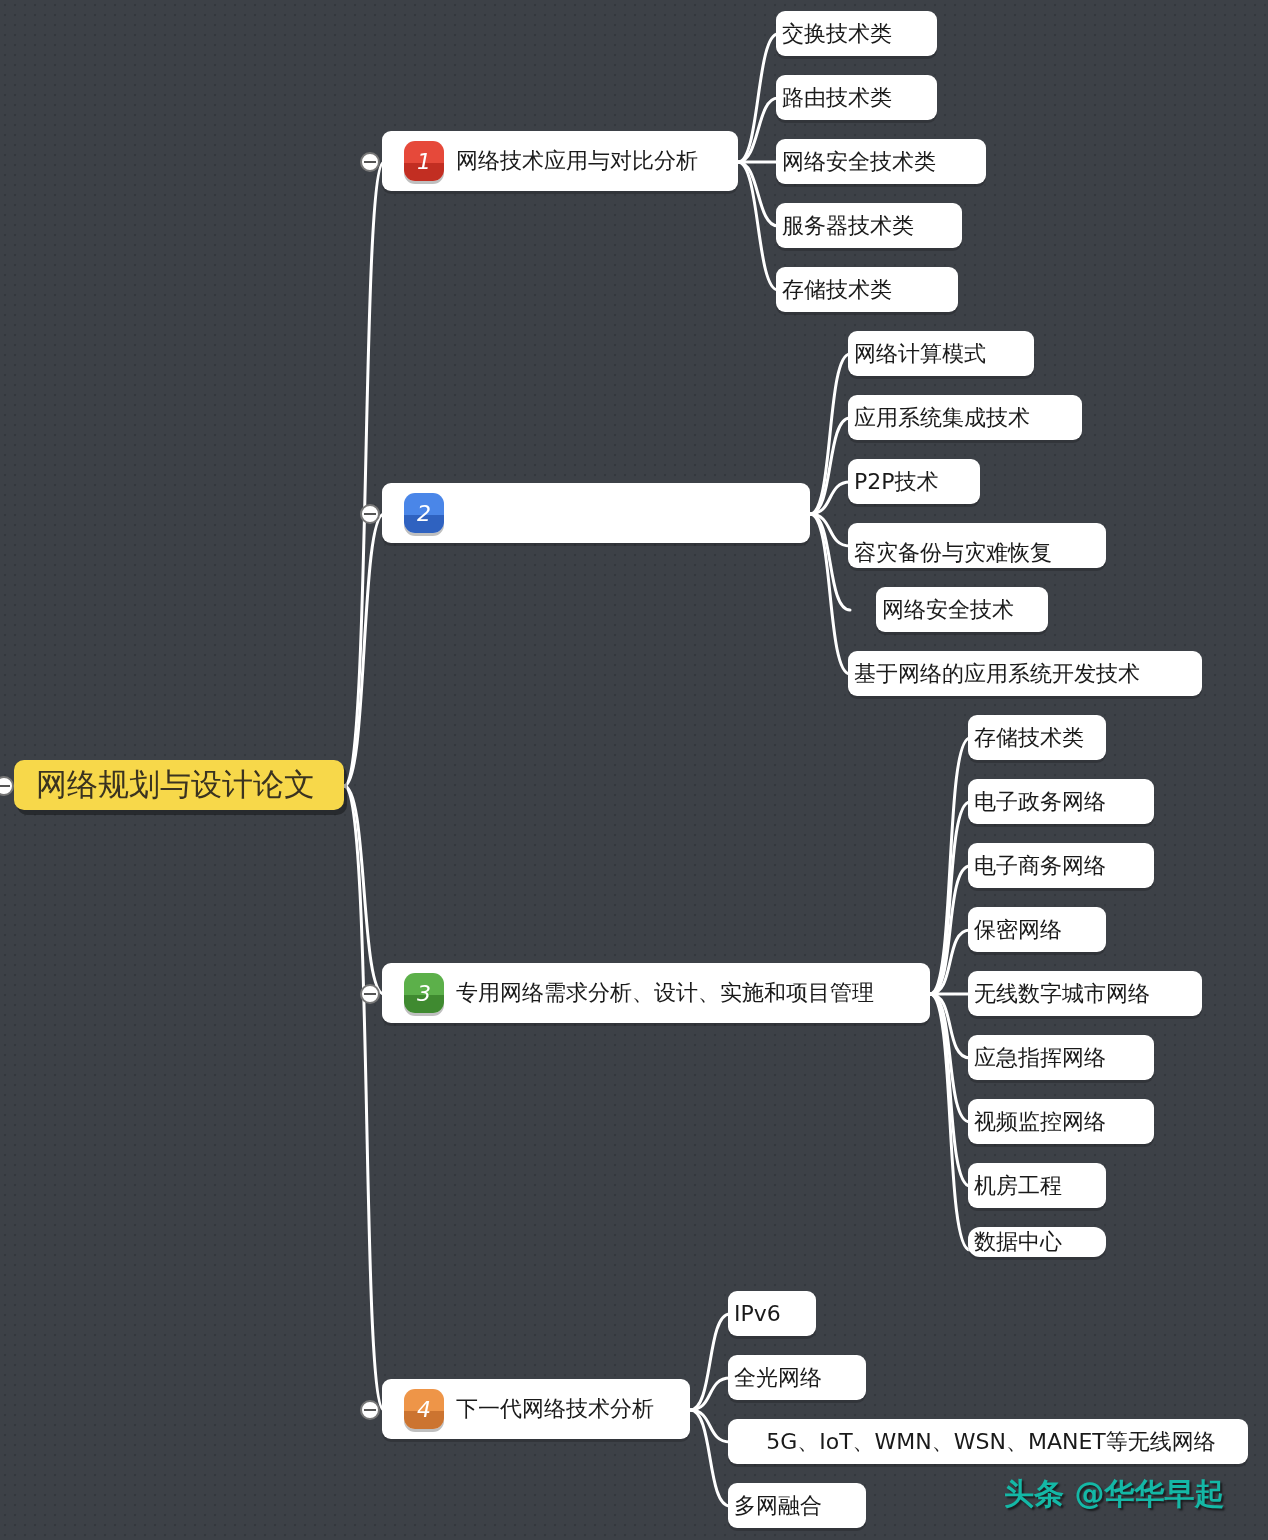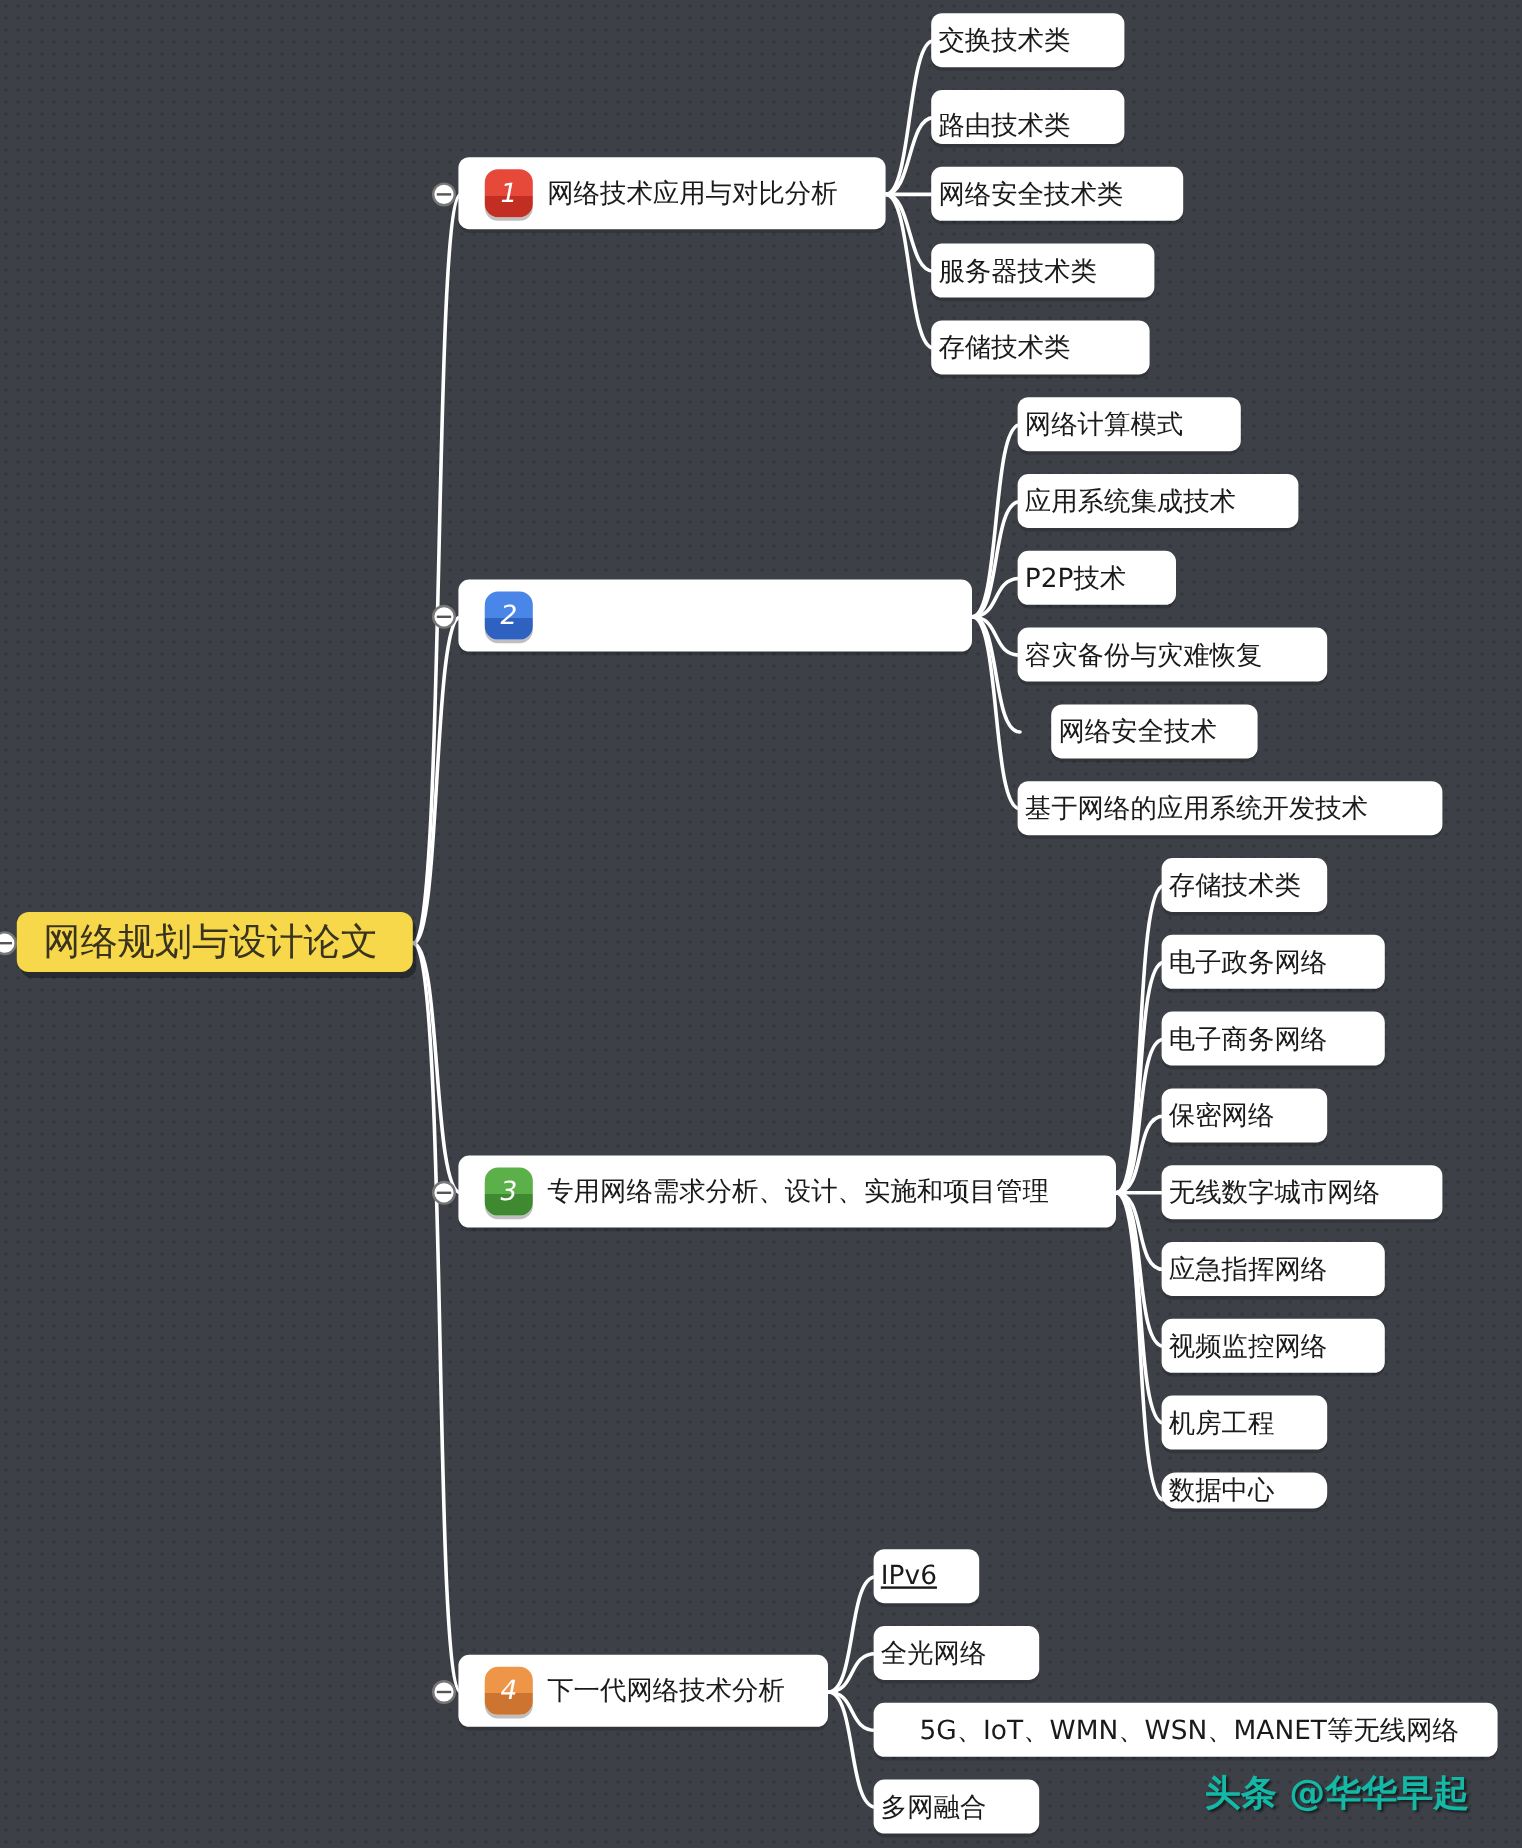--- a/index.html
+++ b/index.html
@@ -88,21 +88,21 @@
 <div class="collapse" style="left:360px; top:152px;"></div>
 <div class="node branch" style="left:382px; top:131px; width:356px; height:60px; padding-left:22px;">
   <span class="badge" style="background:linear-gradient(#e6493a 55%, #c22e22 55%);">
       <span>1</span>
     </span>
   <span>网络技术应用与对比分析</span>
 </div>
 <div class="node leaf" style="left:776px; top:11px; width:161px; height:45px;">
     <span>交换技术类</span>
   </div>
-<div class="node leaf" style="left:776px; top:75px; width:161px; height:45px;align-items:flex-end;">
+<div class="node leaf" style="left:776px; top:75px; width:161px; height:45px;">
     <span>路由技术类</span>
   </div>
 <div class="node leaf" style="left:776px; top:139px; width:210px; height:45px;">
     <span>网络安全技术类</span>
   </div>
 <div class="node leaf" style="left:776px; top:203px; width:186px; height:45px;">
     <span>服务器技术类</span>
   </div>
 <div class="node leaf" style="left:776px; top:267px; width:182px; height:45px;">
     <span>存储技术类</span>
@@ -116,21 +116,21 @@
 </div>
 <div class="node leaf" style="left:848px; top:331px; width:186px; height:45px;">
     <span>网络计算模式</span>
   </div>
 <div class="node leaf" style="left:848px; top:395px; width:234px; height:45px;">
     <span>应用系统集成技术</span>
   </div>
 <div class="node leaf" style="left:848px; top:459px; width:132px; height:45px;">
     <span>P2P技术</span>
   </div>
-<div class="node leaf" style="left:848px; top:523px; width:258px; height:45px;">
+<div class="node leaf" style="left:848px; top:523px; width:258px; height:45px;align-items:flex-end;">
     <span>容灾备份与灾难恢复</span>
   </div>
 <div class="node leaf" style="left:876px; top:587px; width:172px; height:45px;align-items:center;">
     <span>网络安全技术</span>
   </div>
 <div class="node leaf" style="left:848px; top:651px; width:354px; height:45px;">
     <span>基于网络的应用系统开发技术</span>
   </div>
 
 <div class="collapse" style="left:360px; top:984px;"></div>
@@ -168,21 +168,21 @@
     <span>数据中心</span>
   </div>
 
 <div class="collapse" style="left:360px; top:1400px;"></div>
 <div class="node branch" style="left:382px; top:1379px; width:308px; height:60px;">
   <span class="badge" style="background:linear-gradient(#ee9548 55%, #cc7430 55%);">
       <span>4</span>
     </span>
   <span>下一代网络技术分析</span>
 </div>
-<div class="node leaf" style="left:728px; top:1291px; width:88px; height:45px;text-decoration:underline;">
+<div class="node leaf" style="left:728px; top:1291px; width:88px; height:45px;">
     <span>IPv6</span>
   </div>
 <div class="node leaf" style="left:728px; top:1355px; width:138px; height:45px;">
     <span>全光网络</span>
   </div>
 <div class="node leaf" style="left:728px; top:1419px; width:520px; height:45px;justify-content:center;">
     <span>5G、IoT、WMN、WSN、MANET等无线网络</span>
   </div>
 <div class="node leaf" style="left:728px; top:1483px; width:138px; height:45px;">
     <span>多网融合</span>

